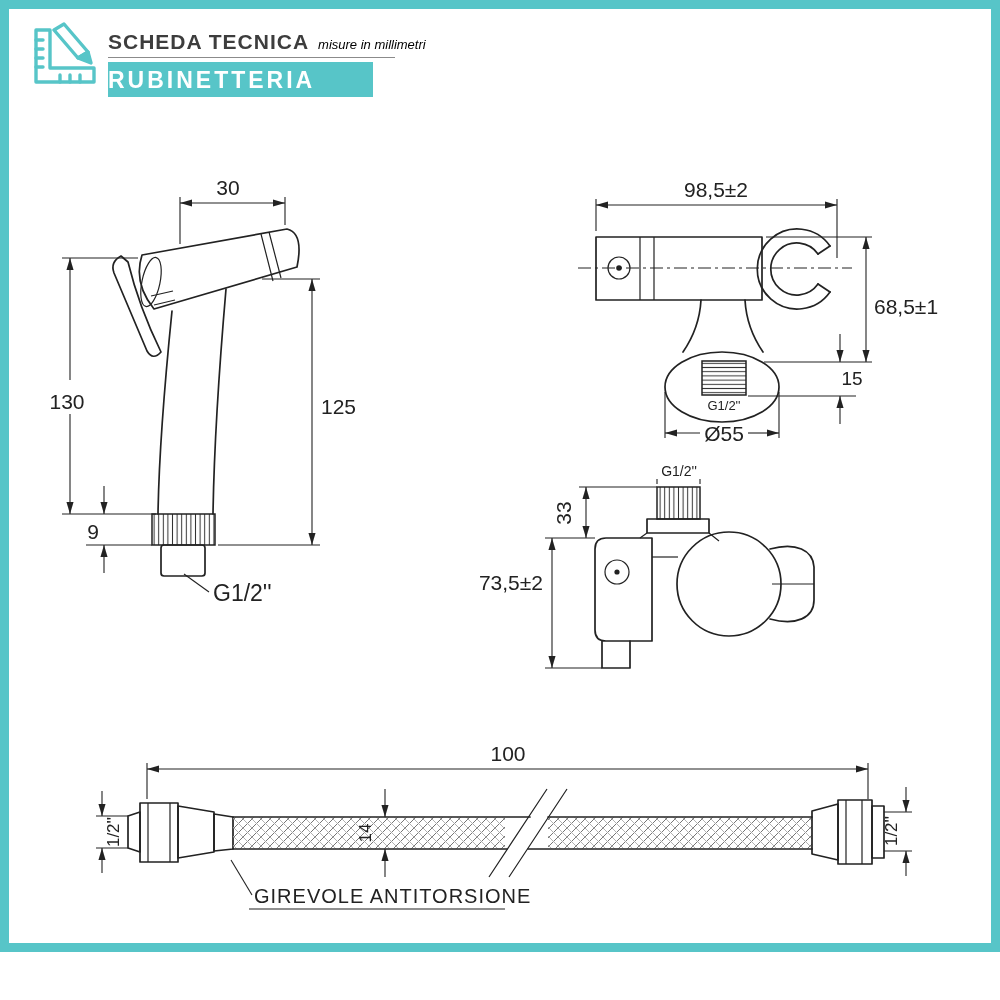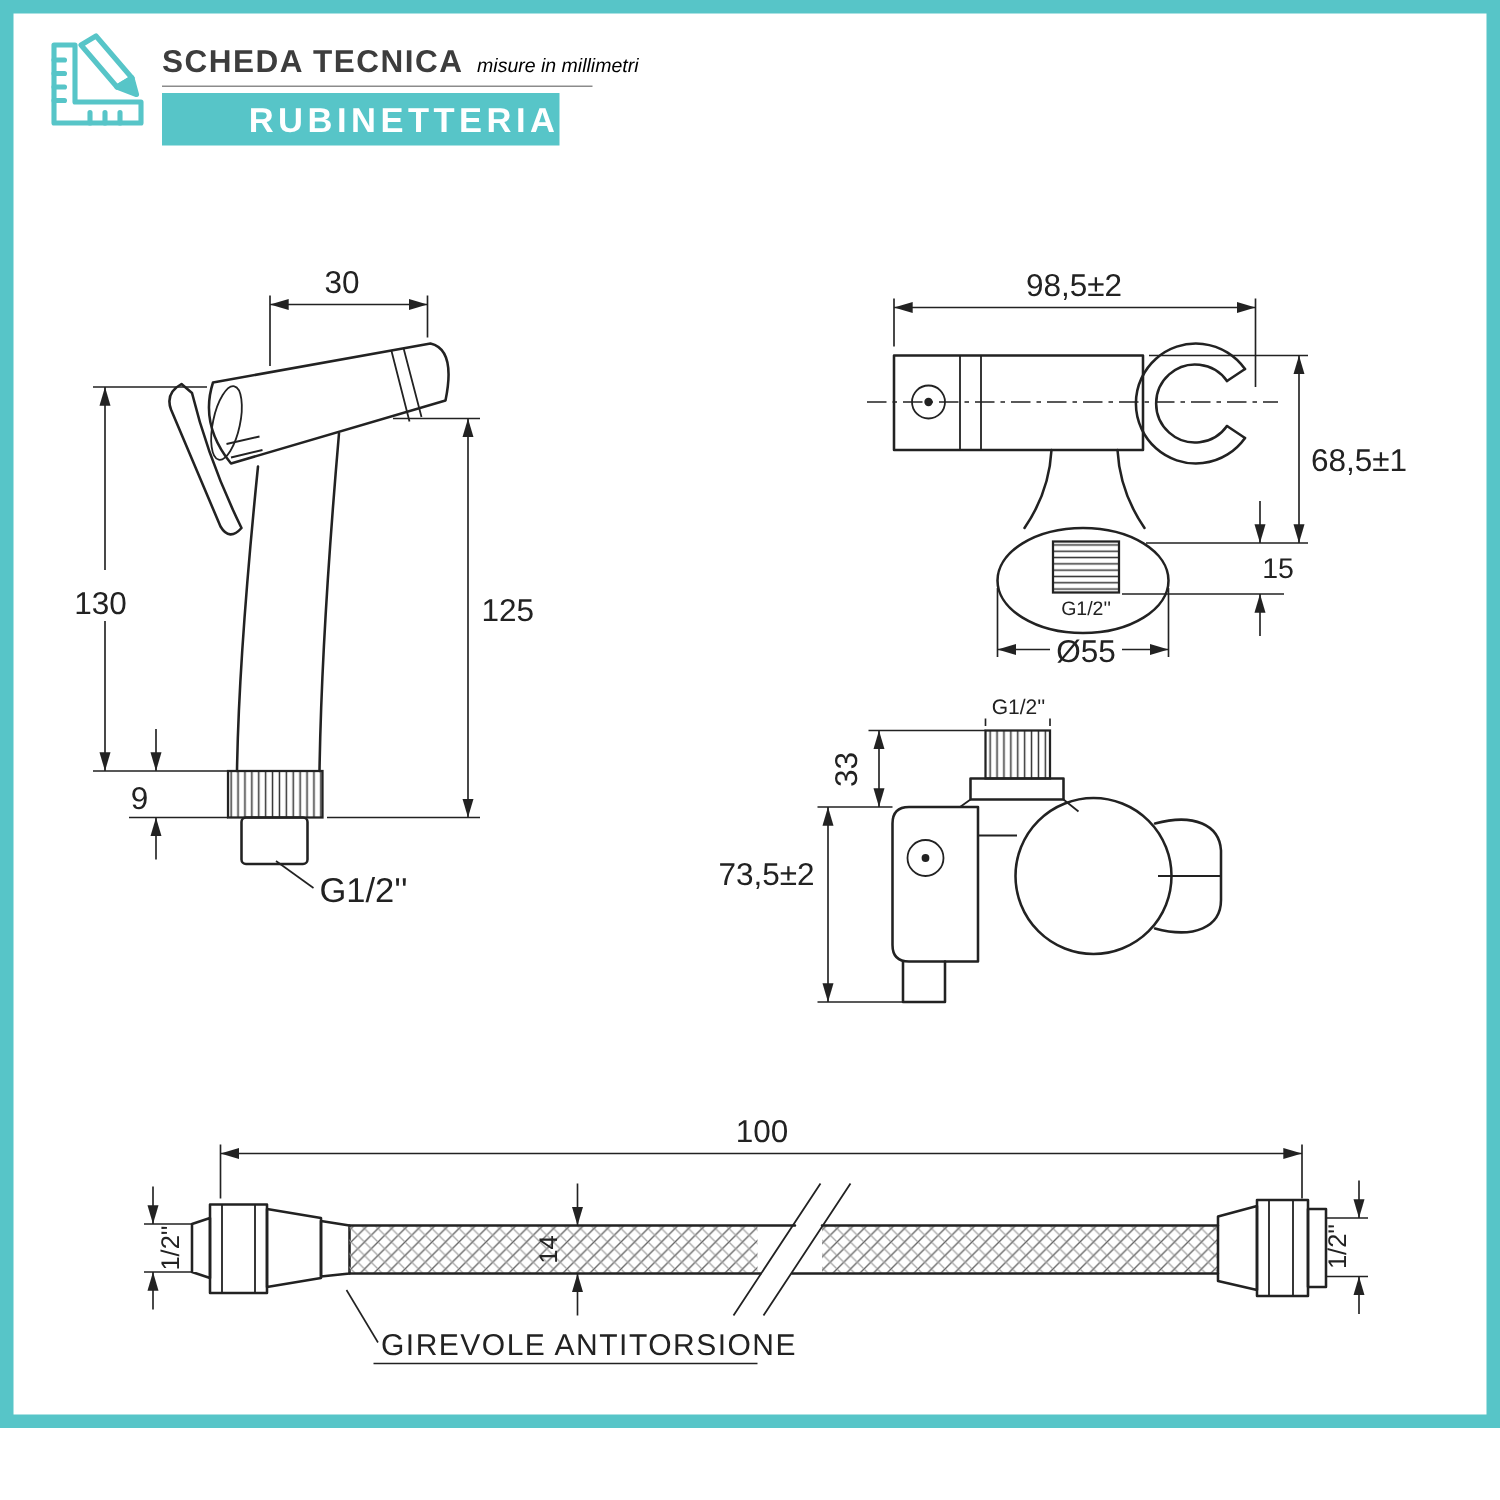--- a/index.html
+++ b/index.html
@@ -9,21 +9,21 @@
           box-shadow: inset 0 0 0 9px var(--accent,#57c5c8); overflow:hidden;padding-left:18px; }
 
   
   .hdr-icon { position:absolute; left:30px; top:22px; }
   .hdr-titlerow { position:absolute; left:108px; top:30px; display:flex; align-items:baseline; gap:9px; white-space:nowrap; }
   .hdr-title { font-size:21px; font-weight:700; color:#3d3d3d; letter-spacing:1px; }
   .hdr-sub { font-size:13px; font-style:italic; color:#000000; }
   .hdr-line { position:absolute; left:108px; top:57px; width:287px; border-top:1.6px solid #8b8b8b; }
   .hdr-banner { position:absolute; left:108px; top:62px; width:265px; height:35px;
                 background:var(--accent,#57c5c8); color:#fff; font-size:23px; font-weight:700;
-                letter-spacing:3px; text-align:right; line-height:36px; }
+                letter-spacing:3px; text-align:left; line-height:36px; }
 
   
   .canvas { position:absolute; left:0; top:0; width:1000px; height:1000px; }
   .o  { fill:none; stroke:var(--ink,#222); stroke-width:1.7; stroke-linejoin:round; stroke-linecap:round; }
   .o2 { fill:none; stroke:var(--ink,#222); stroke-width:1.2; stroke-linejoin:round; }
   .th { stroke:var(--ink,#222); stroke-width:1.5; }
   .d  { fill:none; stroke:var(--ink,#222); stroke-width:1.1; }
   .cl { fill:none; stroke:var(--ink,#222); stroke-width:1; stroke-dasharray:13 4 3 4; }
   .dab { marker-start:url(#arr); marker-end:url(#arr); }
   .de  { marker-end:url(#arr); }

